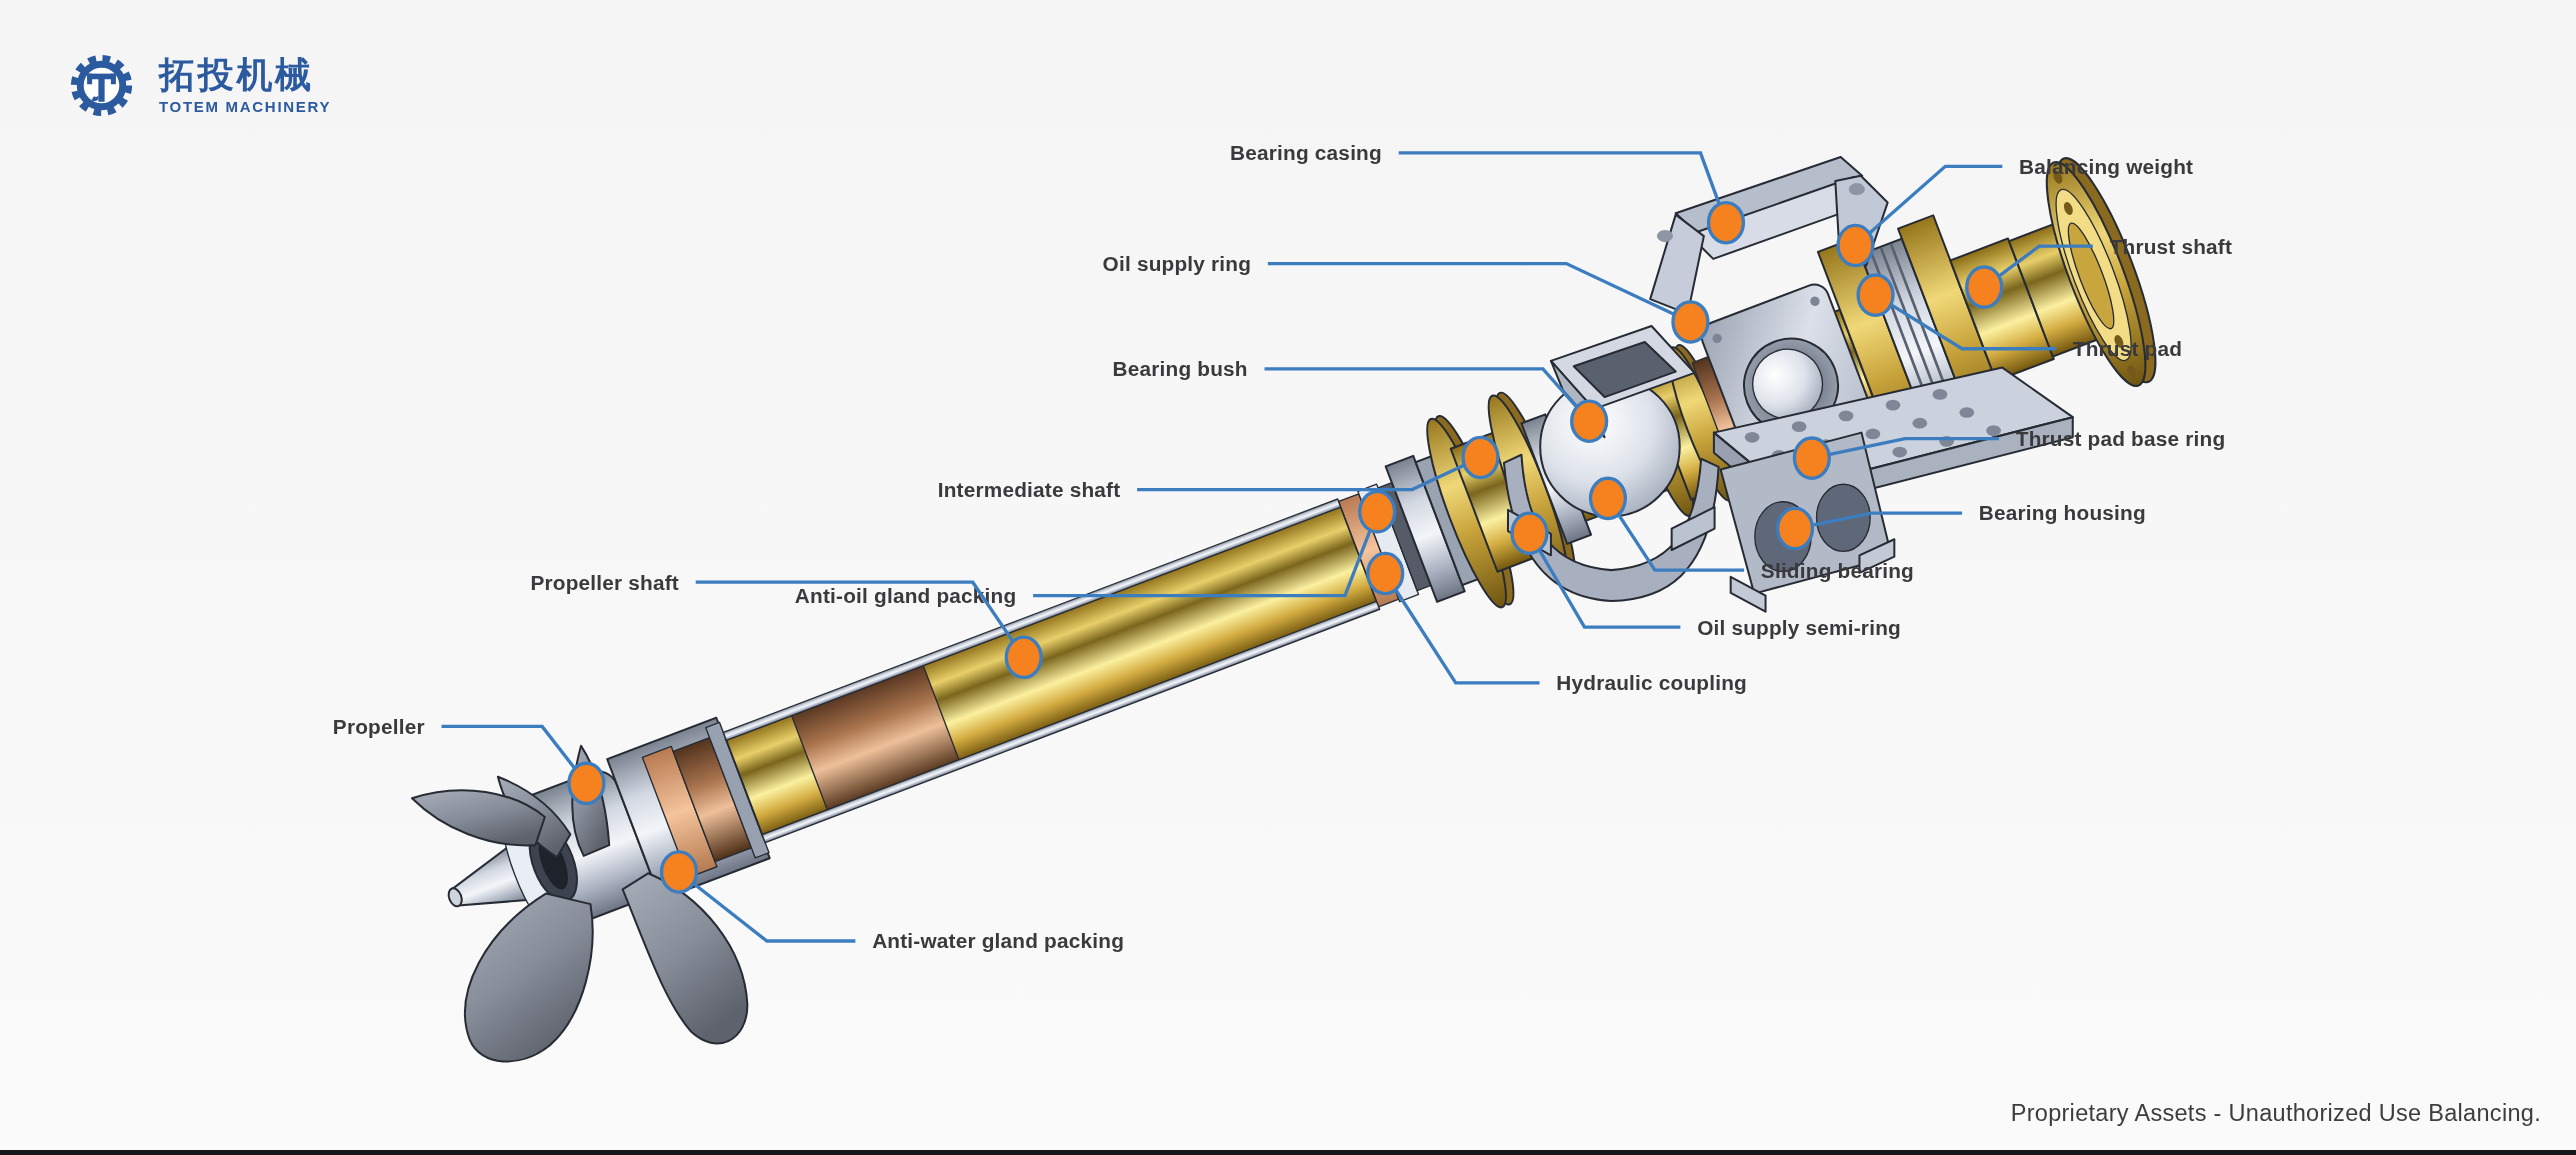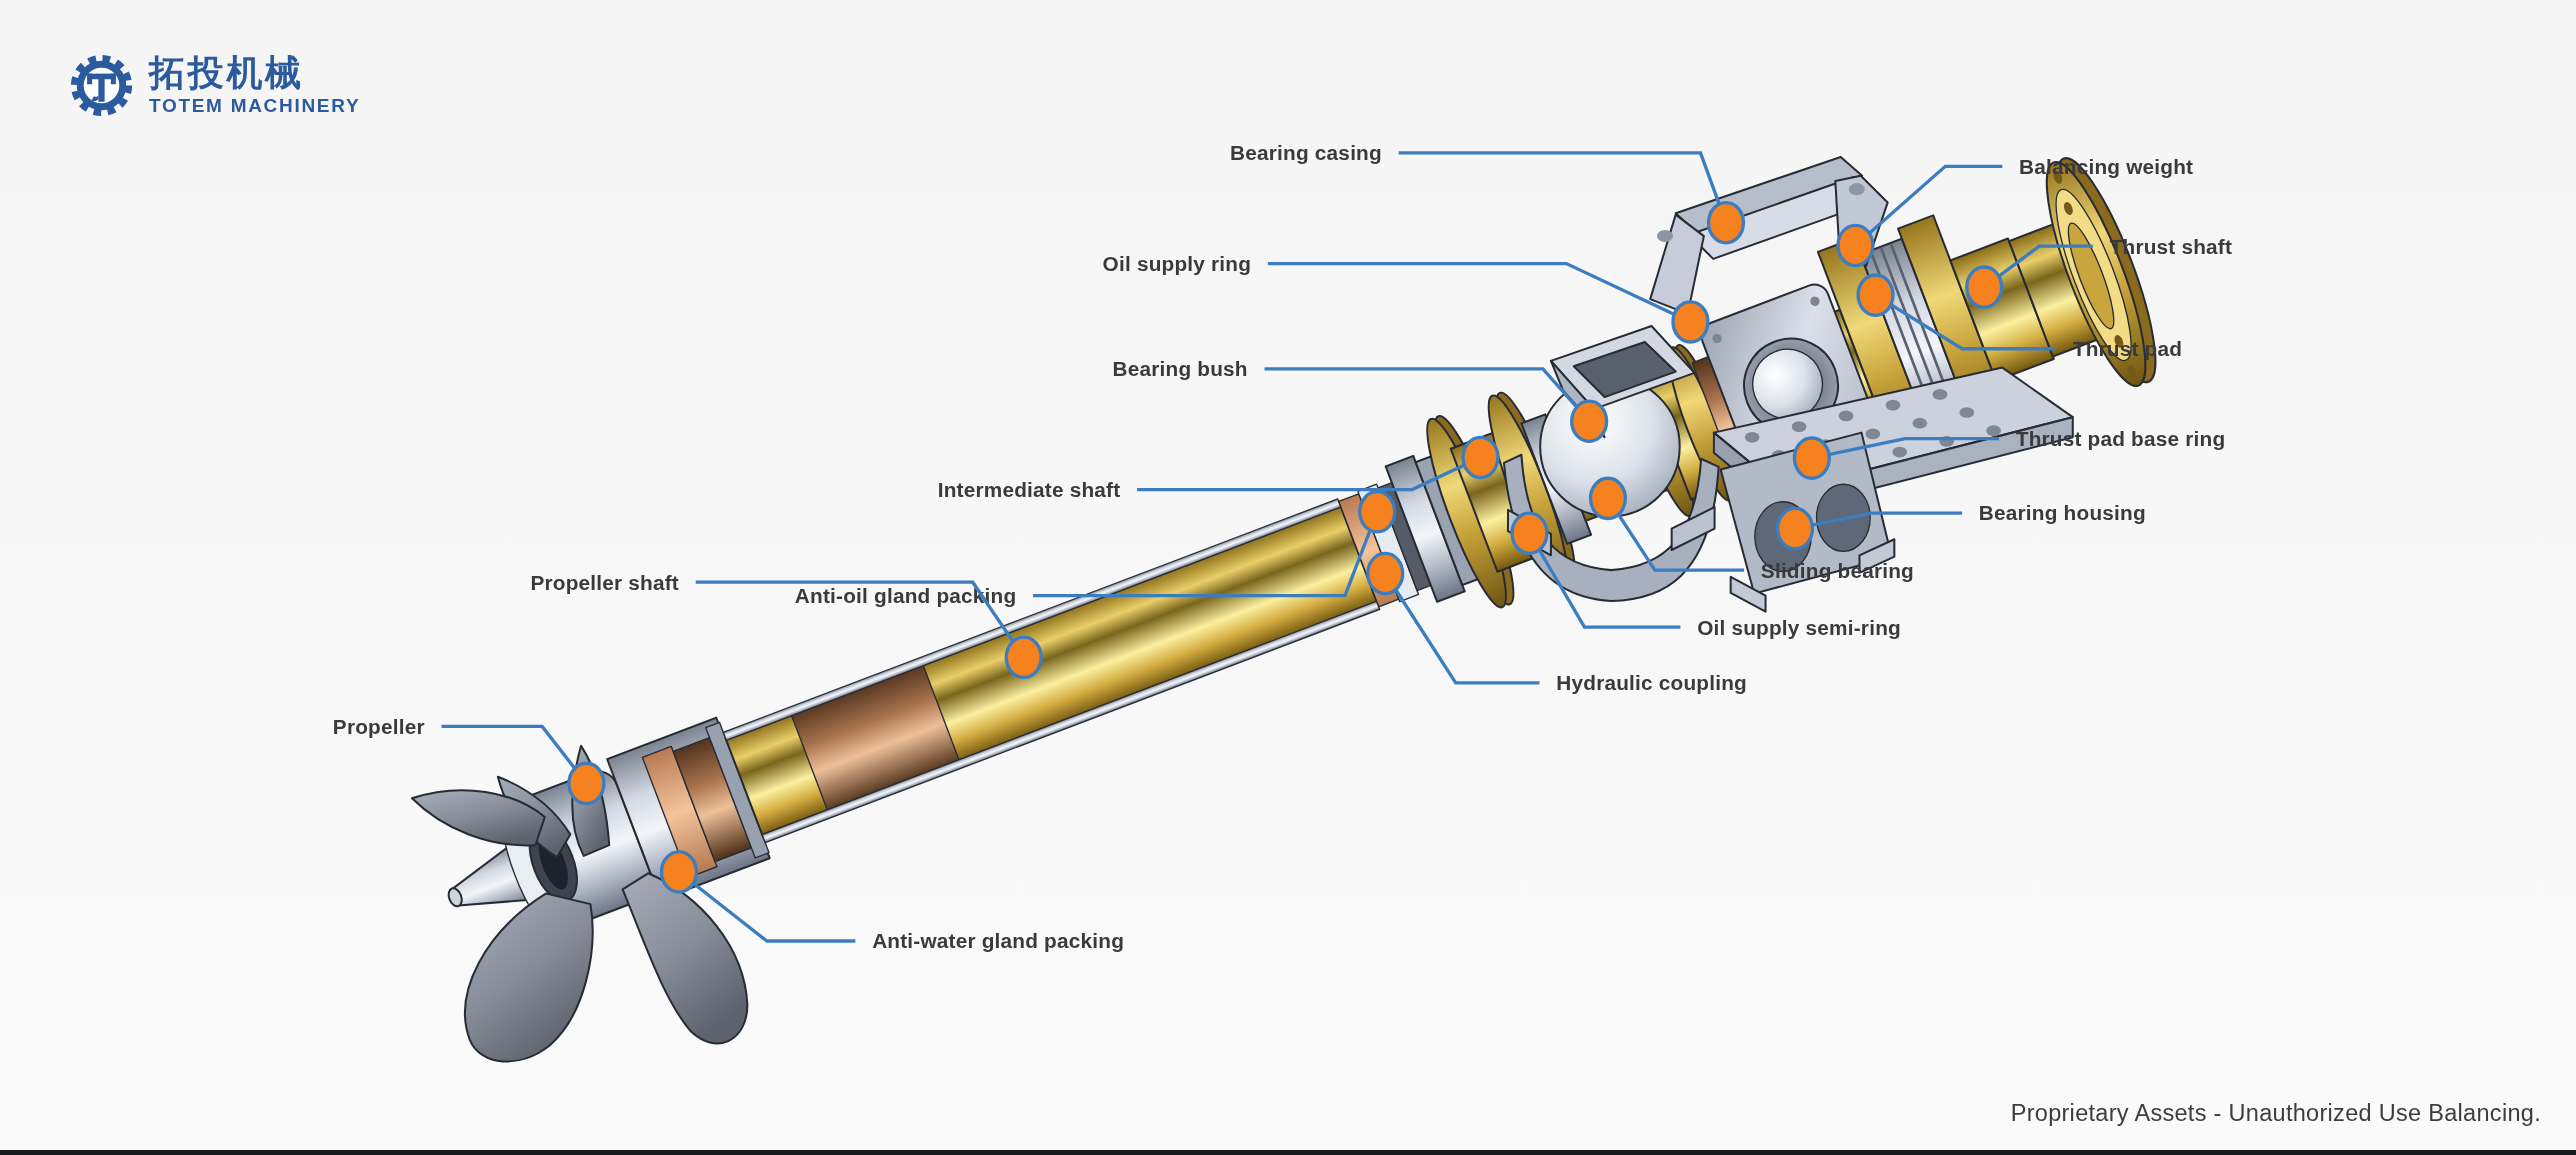--- a/index.html
+++ b/index.html
@@ -1,24 +1,24 @@
 <!DOCTYPE html>
 <html style="font-size:10.7px"><head>
 <meta charset="utf-8">
 <style>
   html,body{margin:0;padding:0;background:#e8e8ea;}
   .canvas{position:relative;width:2576px;height:1155px;overflow:hidden;
           background:linear-gradient(180deg,#f5f5f6 0%,#f8f8f9 60%,#fafafa 100%);
           font-family:"Liberation Sans",sans-serif;}
   .canvas > svg.scene{position:absolute;left:0;top:0;width:2576px;height:1155px;}
-  .logo{position:absolute;left:64px;top:48px;display:flex;align-items:center;gap:10px;}
+  .logo{position:absolute;left:64px;top:48px;display:flex;align-items:center;gap:20px;}
   .logo .gear{flex:0 0 auto;}
   .logo-text{display:flex;flex-direction:column;justify-content:center;}
   .logo-cn{font-size:36px;font-weight:bold;letter-spacing:2.7px;line-height:1.05;}
-  .logo-en{font-size:19px;font-weight:bold;letter-spacing:1.7px;margin-top:4px;}
+  .logo-en{font-size:15px;font-weight:bold;letter-spacing:1.7px;margin-top:4px;}
   .footer-note{position:absolute;right:35px;bottom:28px;font-size:23.5px;letter-spacing:0.3px;}
   .bottom-bar{position:absolute;left:0;right:0;bottom:0;height:4.7px;background:#17181c;}
   .callout-label{font-size:31px;font-weight:bold;letter-spacing:0.3px;}
 </style>
 </head>
 <body>
 
 <div class="canvas">
 
   <svg class="scene" viewBox="0 0 3840 1722">

